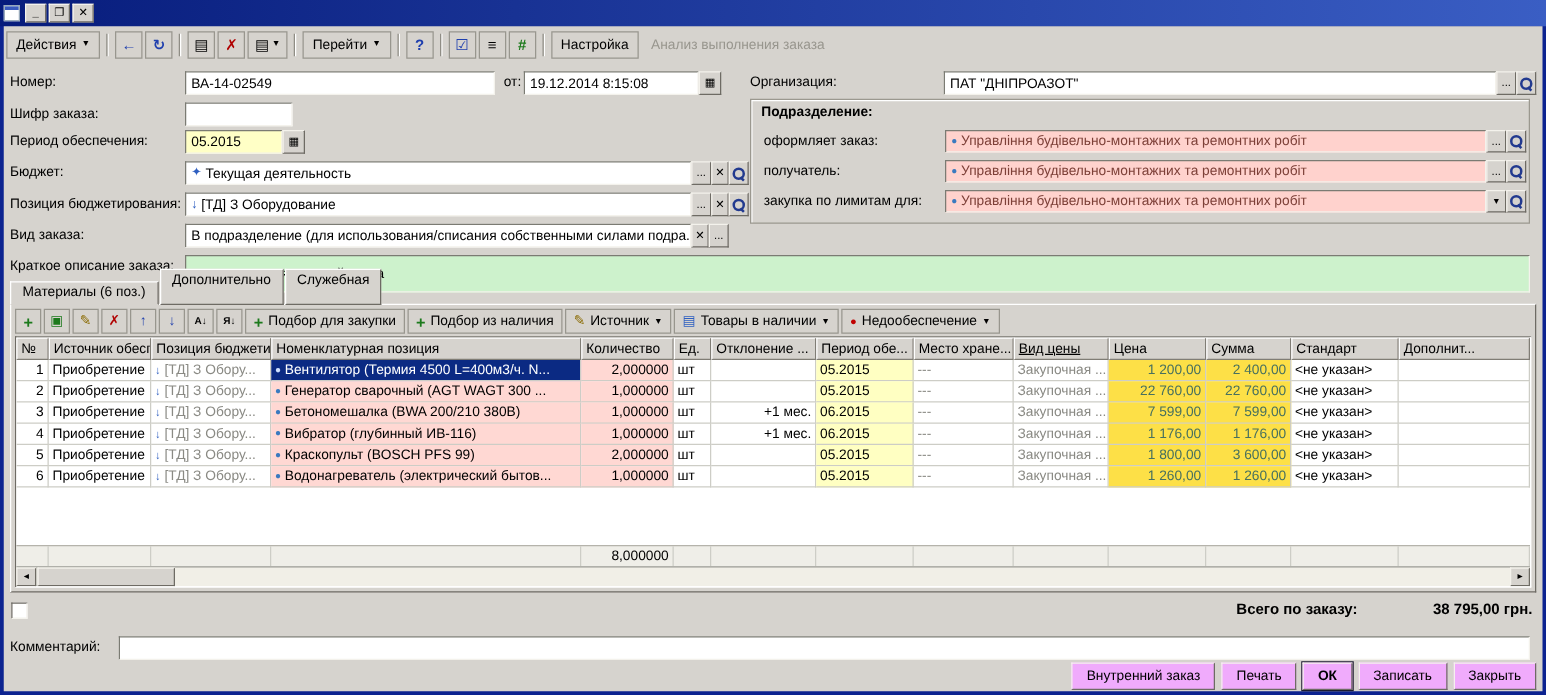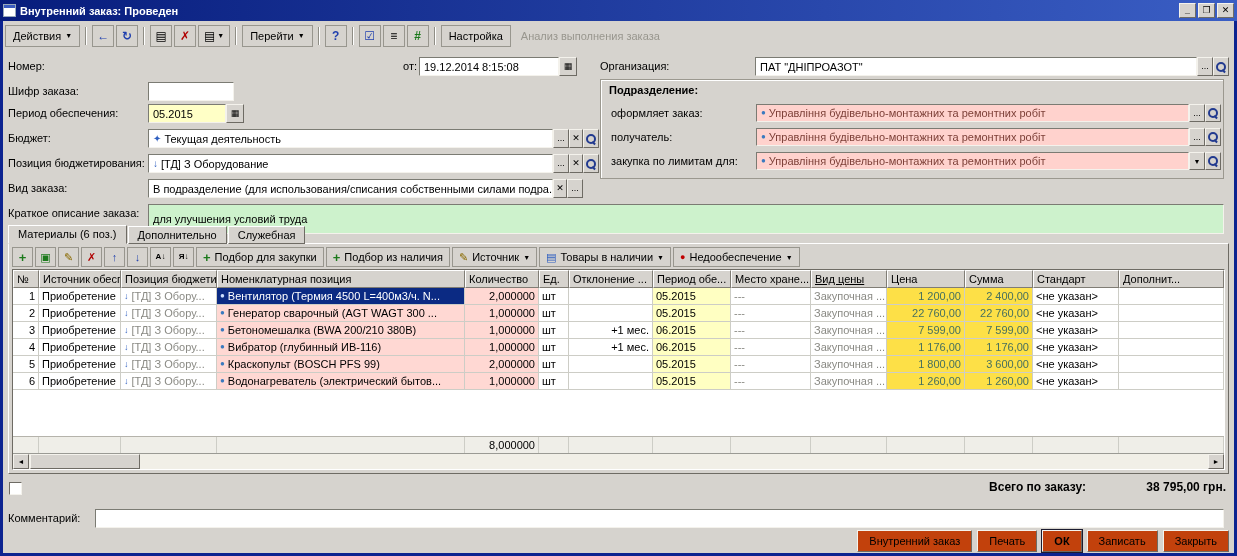--- a/index.html
+++ b/index.html
@@ -48,21 +48,21 @@
   
   .groupbox{position:absolute;left:597px;top:58px;width:624px;height:100px;border:1px solid #9b988f;box-shadow:1px 1px 0 #fff inset}
   .gb-title{position:absolute;left:8px;top:4px;font-weight:bold}
   .dept-row{position:absolute;left:0;width:100%;height:18px}
   .dept-row .lbl2{position:absolute;left:10px;top:3px;white-space:nowrap}
   .dept-row .field{left:155px;top:0;width:433px}
   .dept-row .sbtn{top:0;height:18px}
 
   
   .tabs{position:absolute;left:5px;top:204px;height:19px;display:flex;align-items:flex-end;z-index:2}
-  .tab{height:18px;padding:2px 9px 0;background:#d6d3ce;border:1px solid;border-color:#fff #6e6b64 #6e6b64 #fff;margin-right:1px;white-space:nowrap}
+  .tab{height:29px;padding:2px 9px 0;background:#d6d3ce;border:1px solid;border-color:#fff #6e6b64 #6e6b64 #fff;margin-right:1px;white-space:nowrap}
   .tab.active{height:19px;border-bottom-color:#d6d3ce;position:relative;z-index:3}
 
   
   .panel{position:absolute;left:5px;top:222px;width:1221px;height:231px;border:1px solid;border-color:#fff #6e6b64 #6e6b64 #fff;background:#d6d3ce}
   .ttoolbar{position:absolute;left:3px;top:2px;height:22px;display:flex;align-items:center;gap:2px}
   .ibtn{width:21px;height:20px;border:1px solid #98968e;background:#d6d3ce;display:inline-flex;align-items:center;justify-content:center;padding:0}
   .ibtn .g{font-size:11px;line-height:1}
   [data-name="add-row-button"] .g{color:#1c7a1c;font-weight:bold;font-size:13px}
   [data-name="copy-row-button"] .g{color:#1c7a1c}
   [data-name="edit-row-button"] .g{color:#8a6a00}
@@ -98,29 +98,28 @@
   .sarrow{width:16px;background:#d6d3ce;border:1px solid;border-color:#f4f2ec #6e6b64 #6e6b64 #f4f2ec;font-size:7px;display:flex;align-items:center;justify-content:center}
   .sthumb{width:110px;background:#d6d3ce;border:1px solid;border-color:#f4f2ec #6e6b64 #6e6b64 #f4f2ec;margin-left:1px}
   .sspacer{flex:1}
 
   
   .checkbox{position:absolute;left:6px;top:461px;width:13px;height:13px;background:#fff;border:1px solid;border-color:#6e6b64 #f4f2ec #f4f2ec #6e6b64}
   .chk-label{position:absolute;left:25px;top:462px}
   .total-label{position:absolute;right:148px;top:459px;font-weight:bold;font-size:12px}
   .total-value{position:absolute;right:8px;top:459px;font-weight:bold;font-size:12px}
   .bbtns{position:absolute;right:5px;top:509px;display:flex;gap:5px}
-  .btn{height:22px;padding:0 11px;background:#c2410c;border:1px solid;border-color:#f4f2ec #6e6b64 #6e6b64 #f4f2ec}
+  .btn{height:22px;padding:0 11px;background:#f0abfc;border:1px solid;border-color:#f4f2ec #6e6b64 #6e6b64 #f4f2ec}
   .btn.default{font-weight:bold;box-shadow:0 0 0 1px #1c1c30}
 </style>
 </head>
 <body>
 
 <div class="titlebar" data-name="title-bar">
   <span class="app-ico" data-name="app-icon"></span>
-  <span class="title" data-name="window-title">Внутренний заказ: Проведен</span>
   <span class="winbtns">
     <button class="wbtn" data-name="minimize-button">_</button>
     <button class="wbtn" data-name="maximize-button">❐</button>
     <button class="wbtn" data-name="close-button">✕</button>
   </span>
 </div>
 
 <div class="client" data-name="window-client-area">
 
   <div class="toolbar" data-name="main-toolbar">
@@ -168,20 +167,23 @@
     <span class="tb-sep" data-name="toolbar-separator"></span>
     <button class="tb-btn" data-name="settings-button">
         <span data-name="settings-label">Настройка</span>
       </button>
     <span class="tb-btn disabled" data-name="order-analysis-button">
         <span data-name="order-analysis-label">Анализ выполнения заказа</span>
       </span>
   </div>
 
   <span class="lbl" style="left:5px;top:39px" data-name="number-label">Номер:</span>
+  <div class="field" style="left:145px;top:36px;width:248px" data-name="number-field">
+      <span data-name="number-value">ВА-14-02549</span>
+    </div>
   <span class="lbl" style="left:400px;top:39px" data-name="date-label">от:</span>
   <div class="field" style="left:416px;top:36px;width:140px" data-name="date-field">
       <span data-name="date-value">19.12.2014  8:15:08</span>
     </div>
   <button class="sbtn" style="left:556px;top:36px;width:18px" data-name="date-calendar-button">
       <span data-name="calendar-icon">▦</span>
     </button>
   <span class="lbl" style="left:597px;top:39px" data-name="organization-label">Организация:</span>
   <div class="field" style="left:752px;top:36px;width:442px" data-name="organization-field">
       <span data-name="organization-value">ПАТ "ДНІПРОАЗОТ"</span>

